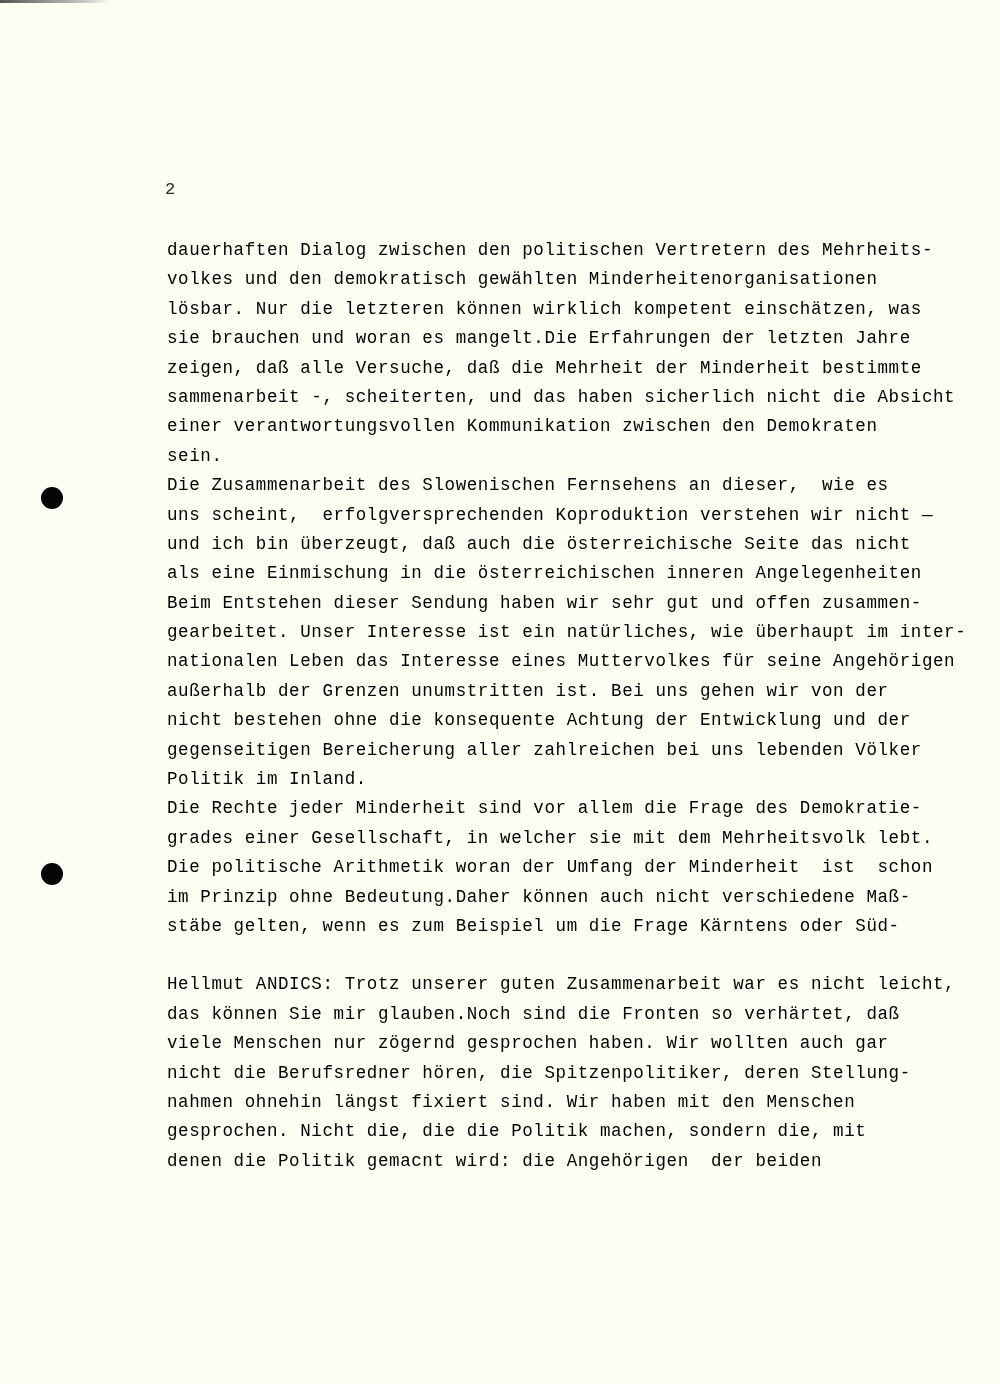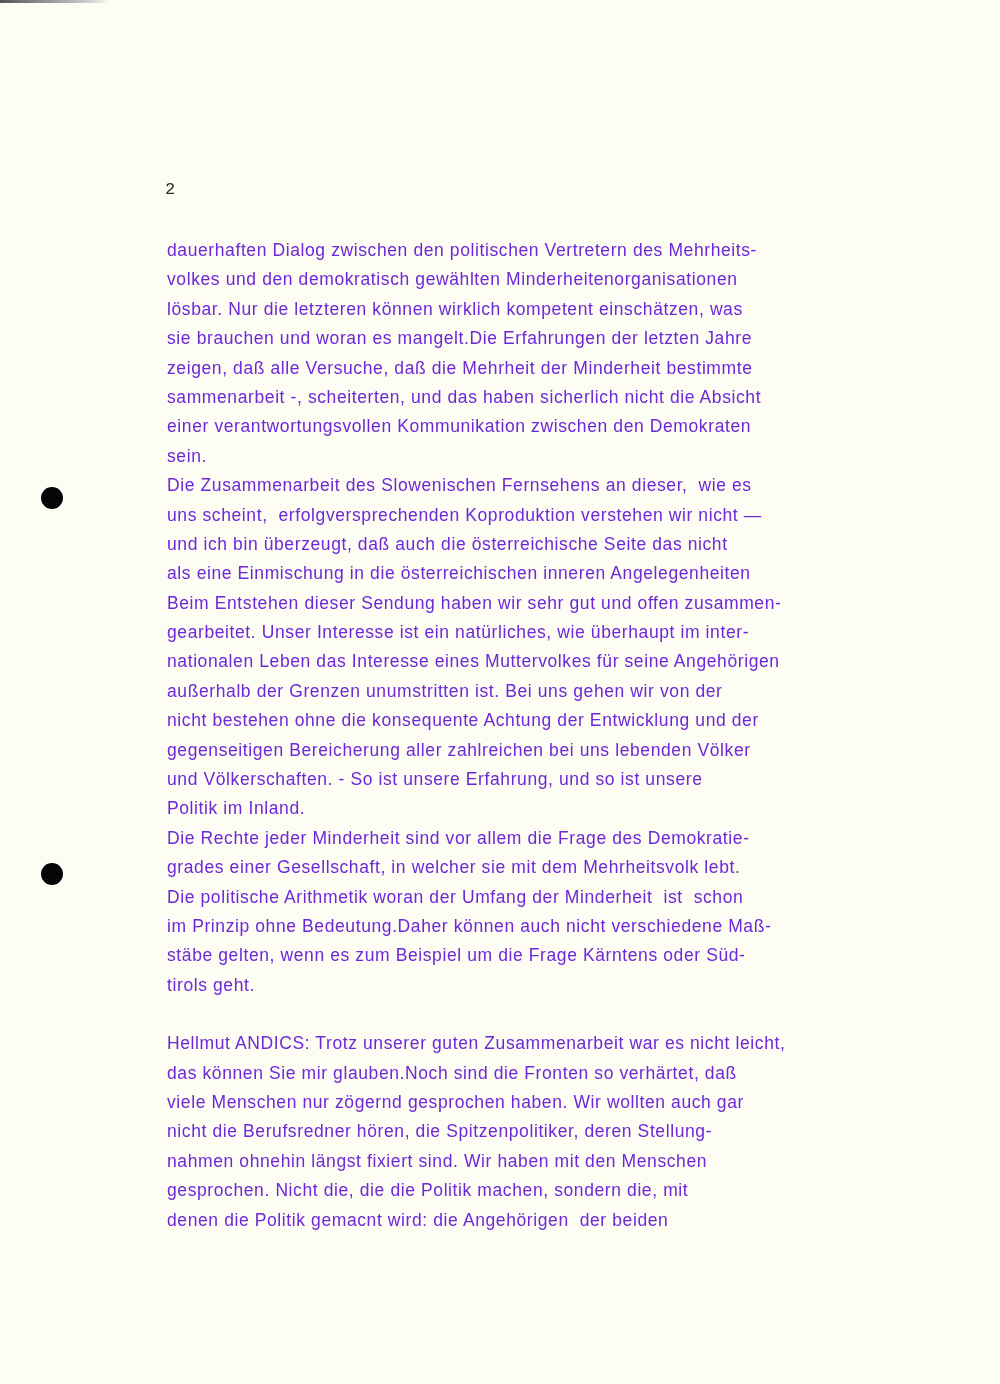--- a/index.html
+++ b/index.html
@@ -17,22 +17,22 @@
     position: absolute; left: 0; top: 0; width: 110px; height: 3px;
     background: linear-gradient(to right, #555, #ccc 80%, transparent);
   }
   .page-number {
     position: absolute; left: 165px; top: 180px;
     font-family: "Liberation Mono", "DejaVu Sans Mono", monospace;
     font-size: 17px; color: #2a2a2a;
   }
   .body-text {
     position: absolute; left: 167px; top: 236px; width: 800px;
-    font-family: Liberation Sans, sans-serif;
-    font-size: 17.5px; color: #6d28d9;
+    font-family: Liberation Mono, monospace;
+    font-size: 17.5px; color: #000000;
     letter-spacing: 0.6px;
     line-height: 29.4px;
   }
   .line { white-space: pre; display: block; height: 29.4px; }
   .gap { display: block; height: 29px; }
   .hole {
     position: absolute; width: 22px; height: 22px; border-radius: 50%;
     background: #050505;
   }
   .hole-1 { left: 41px; top: 487px; }
@@ -66,30 +66,28 @@
         <span class="line">und ich bin überzeugt, daß auch die österreichische Seite das nicht</span>
         <span class="line">als eine Einmischung in die österreichischen inneren Angelegenheiten</span>
       </div>
       <div>
         <span class="line">Beim Entstehen dieser Sendung haben wir sehr gut und offen zusammen-</span>
         <span class="line">gearbeitet. Unser Interesse ist ein natürliches, wie überhaupt im inter-</span>
         <span class="line">nationalen Leben das Interesse eines Muttervolkes für seine Angehörigen</span>
         <span class="line">außerhalb der Grenzen unumstritten ist. Bei uns gehen wir von der</span>
         <span class="line">nicht bestehen ohne die konsequente Achtung der Entwicklung und der</span>
         <span class="line">gegenseitigen Bereicherung aller zahlreichen bei uns lebenden Völker</span>
-        <span class="line">und Völkerschaften. - So ist unsere Erfahrung, und so ist unsere</span>
         <span class="line">Politik im Inland.</span>
       </div>
       <div>
         <span class="line">Die Rechte jeder Minderheit sind vor allem die Frage des Demokratie-</span>
         <span class="line">grades einer Gesellschaft, in welcher sie mit dem Mehrheitsvolk lebt.</span>
         <span class="line">Die politische Arithmetik woran der Umfang der Minderheit  ist  schon</span>
         <span class="line">im Prinzip ohne Bedeutung.Daher können auch nicht verschiedene Maß-</span>
         <span class="line">stäbe gelten, wenn es zum Beispiel um die Frage Kärntens oder Süd-</span>
-        <span class="line">tirols geht.</span>
       </div>
       <div>
         <span class="gap"></span>
         <span class="line">Hellmut ANDICS: Trotz unserer guten Zusammenarbeit war es nicht leicht,</span>
         <span class="line">das können Sie mir glauben.Noch sind die Fronten so verhärtet, daß</span>
         <span class="line">viele Menschen nur zögernd gesprochen haben. Wir wollten auch gar</span>
         <span class="line">nicht die Berufsredner hören, die Spitzenpolitiker, deren Stellung-</span>
         <span class="line">nahmen ohnehin längst fixiert sind. Wir haben mit den Menschen</span>
         <span class="line">gesprochen. Nicht die, die die Politik machen, sondern die, mit</span>
         <span class="line">denen die Politik gemacnt wird: die Angehörigen  der beiden</span>

